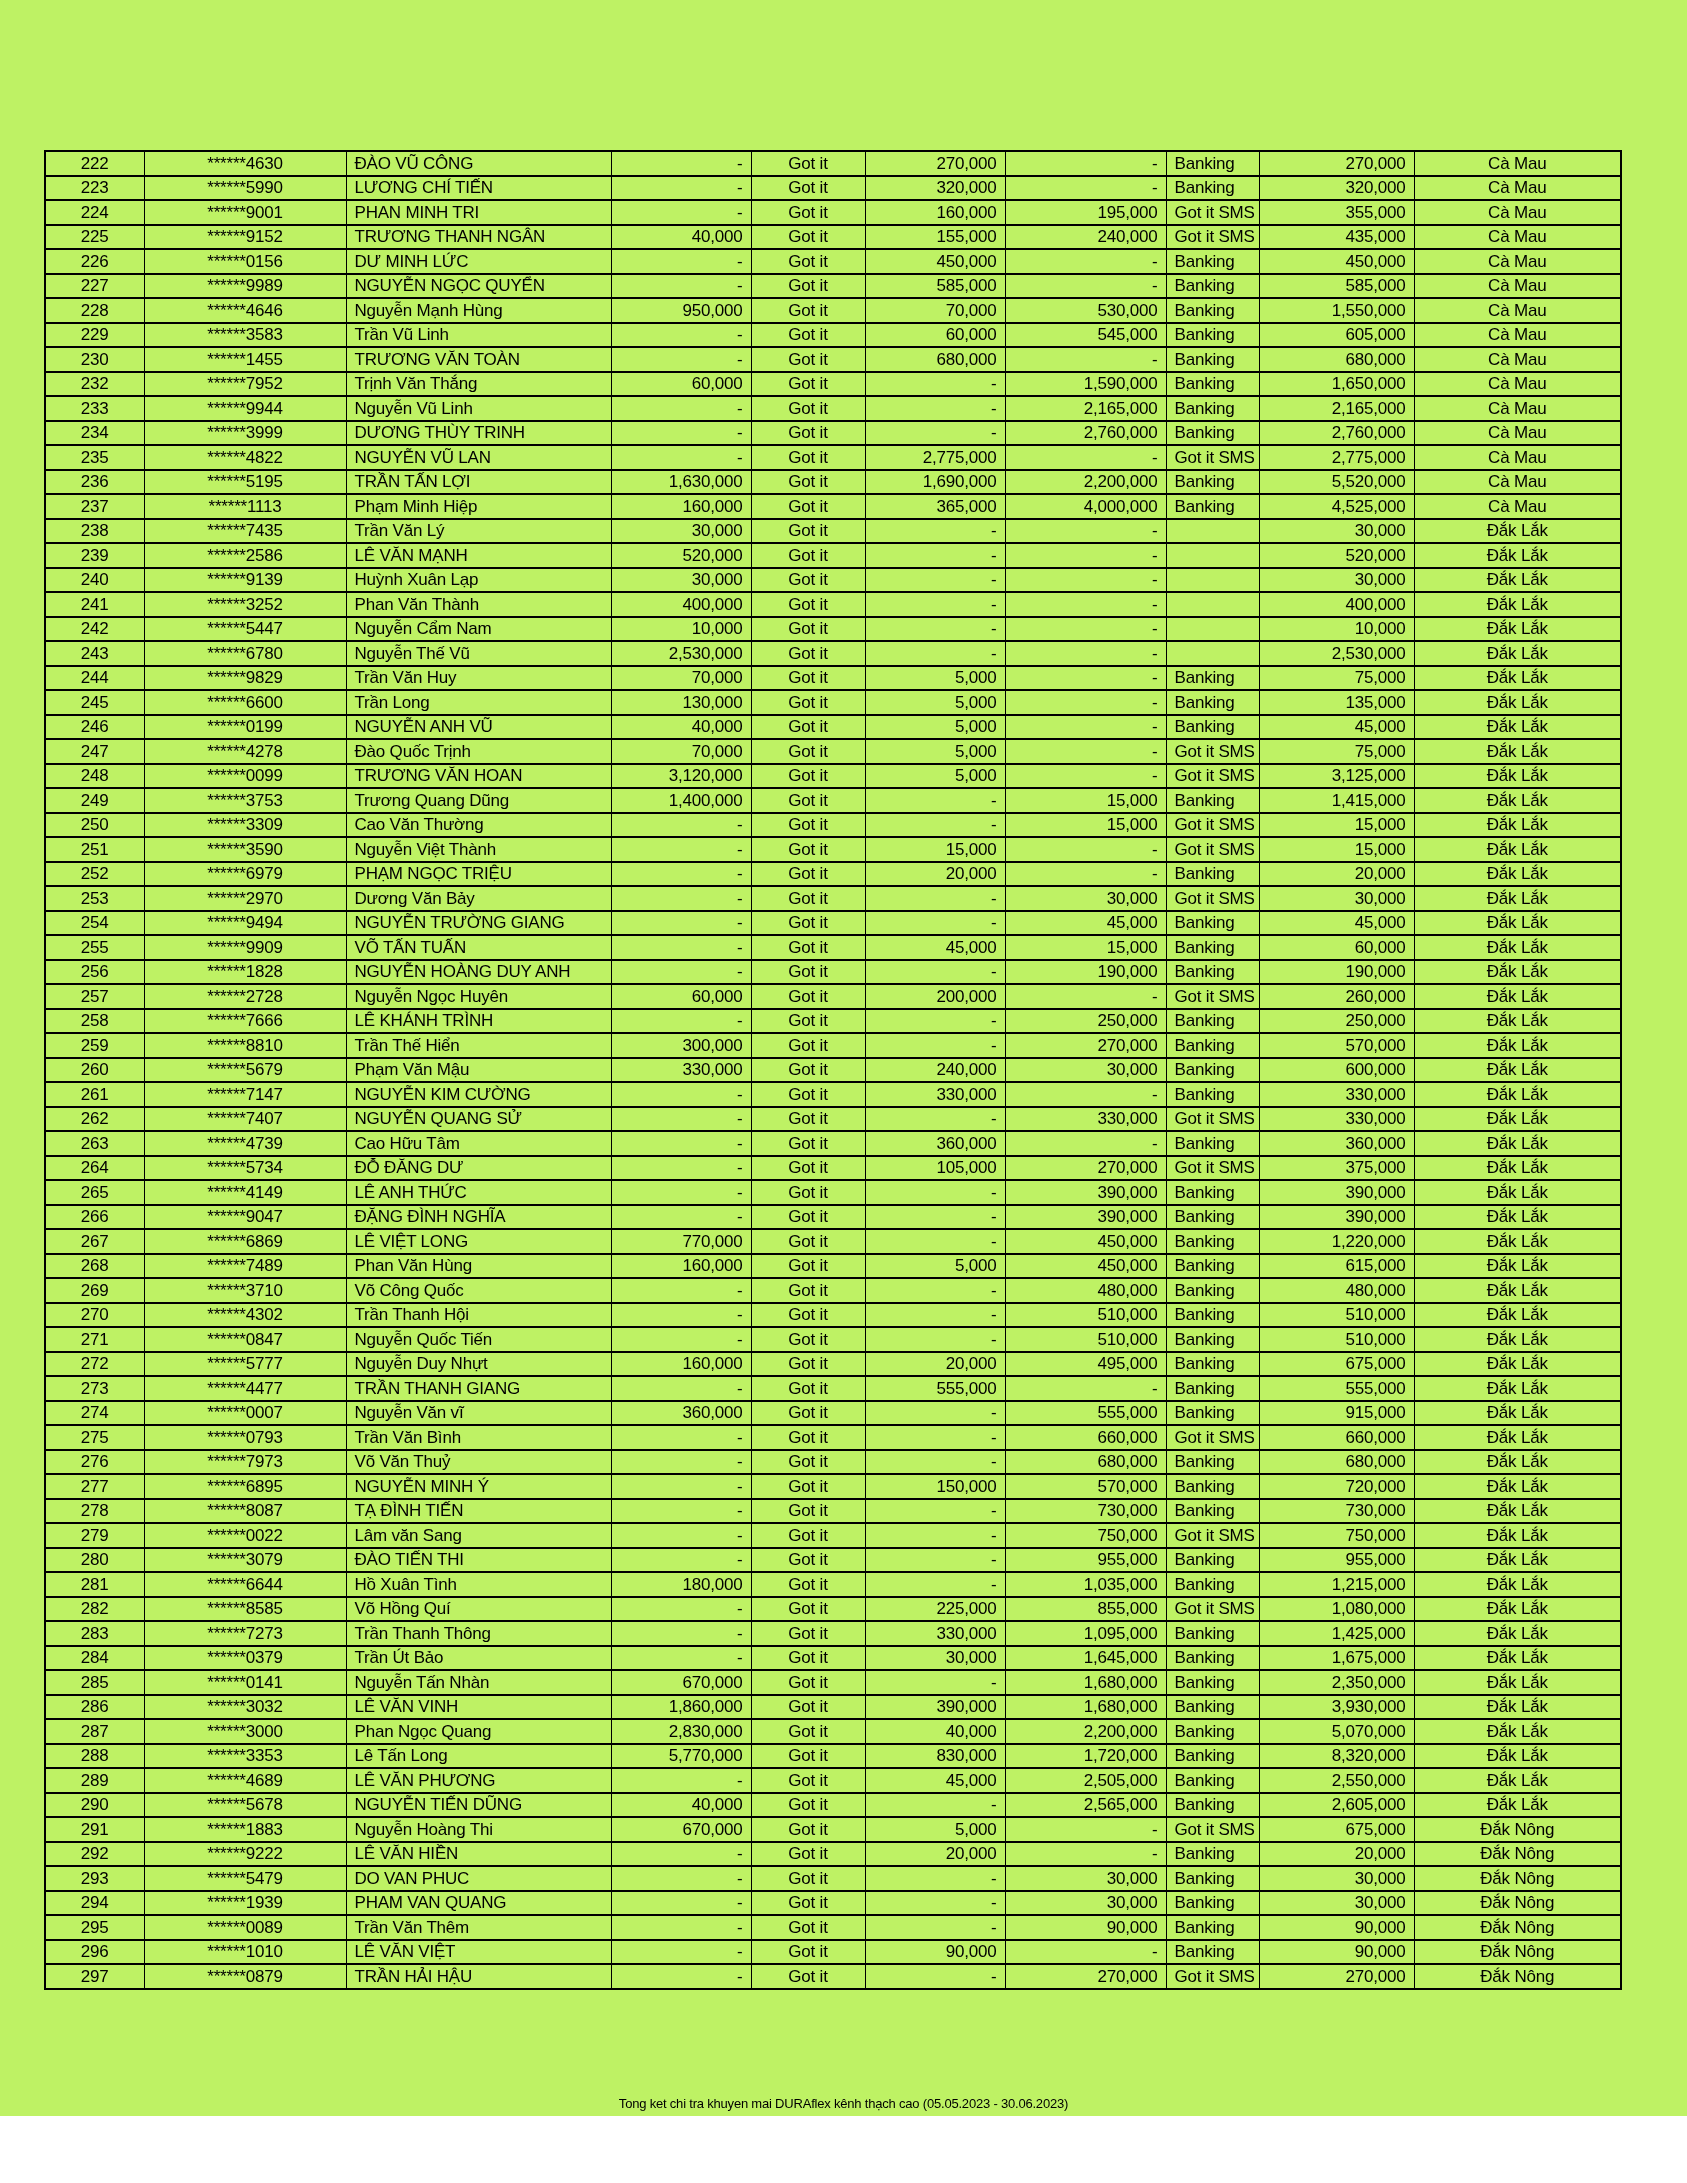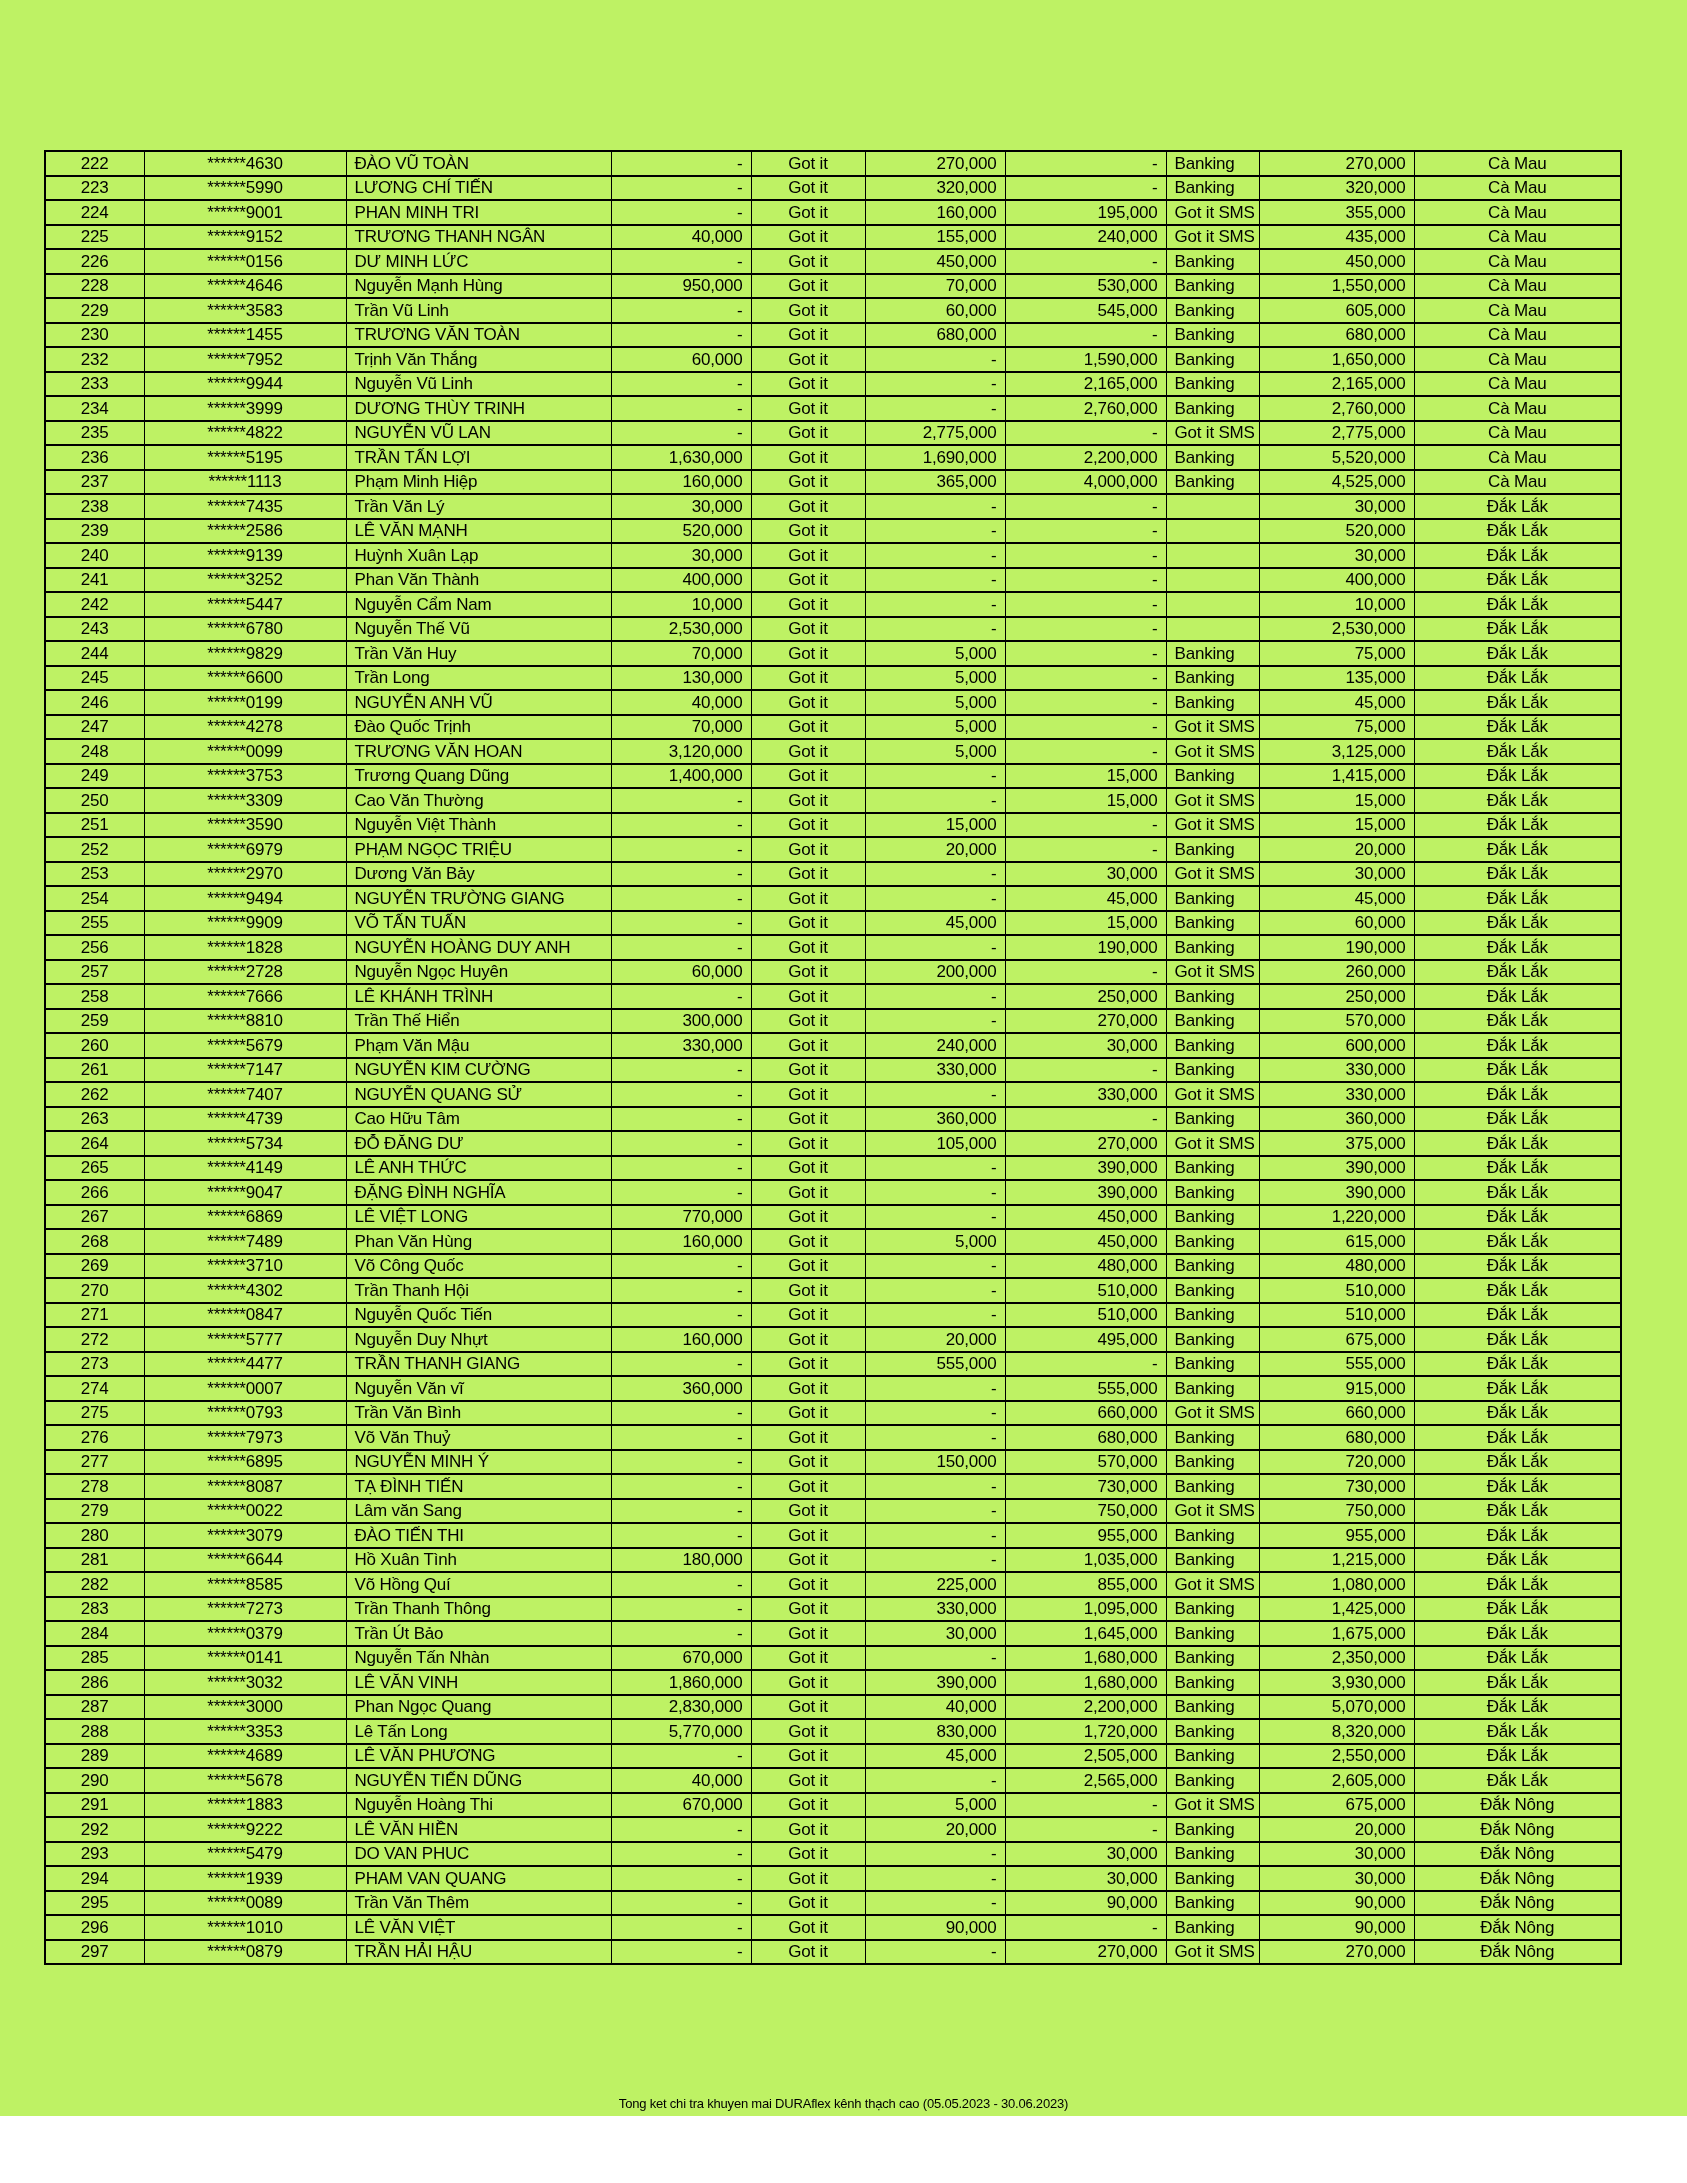--- a/index.html
+++ b/index.html
@@ -66,21 +66,21 @@
       <col style="width:140px">
       <col style="width:161px">
       <col style="width:93px">
       <col style="width:155px">
       <col style="width:207px">
     </colgroup>
     <tbody>
         <tr>
           <td class="ac">222</td>
           <td class="ac">******4630</td>
-          <td class="al">ĐÀO VŨ TOÀN</td>
+          <td class="al">ĐÀO VŨ CÔNG</td>
           <td class="ar dash">-</td>
           <td class="ac">Got it</td>
           <td class="ar">270,000</td>
           <td class="ar dash">-</td>
           <td class="al">Banking</td>
           <td class="ar">270,000</td>
           <td class="ac">Cà Mau</td>
         </tr>
         <tr>
           <td class="ac">223</td>
@@ -121,20 +121,32 @@
         <tr>
           <td class="ac">226</td>
           <td class="ac">******0156</td>
           <td class="al">DƯ MINH LỨC</td>
           <td class="ar dash">-</td>
           <td class="ac">Got it</td>
           <td class="ar">450,000</td>
           <td class="ar dash">-</td>
           <td class="al">Banking</td>
           <td class="ar">450,000</td>
+          <td class="ac">Cà Mau</td>
+        </tr>
+        <tr>
+          <td class="ac">227</td>
+          <td class="ac">******9989</td>
+          <td class="al">NGUYỄN NGỌC QUYỂN</td>
+          <td class="ar dash">-</td>
+          <td class="ac">Got it</td>
+          <td class="ar">585,000</td>
+          <td class="ar dash">-</td>
+          <td class="al">Banking</td>
+          <td class="ar">585,000</td>
           <td class="ac">Cà Mau</td>
         </tr>
         <tr>
           <td class="ac">228</td>
           <td class="ac">******4646</td>
           <td class="al">Nguyễn Mạnh Hùng</td>
           <td class="ar">950,000</td>
           <td class="ac">Got it</td>
           <td class="ar">70,000</td>
           <td class="ar">530,000</td>

